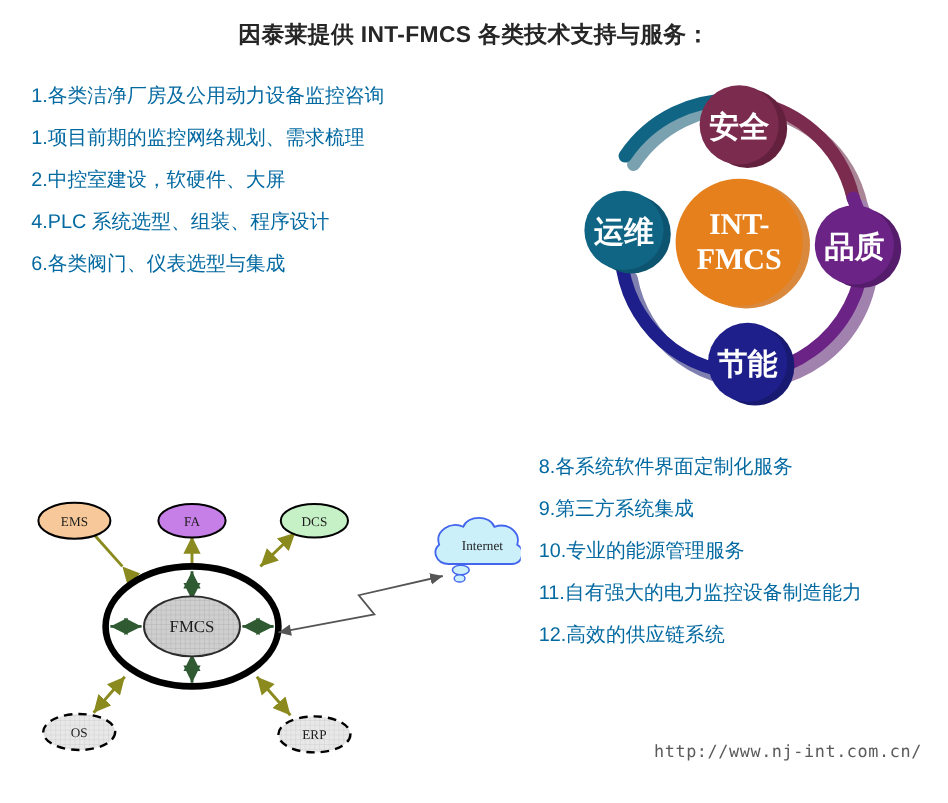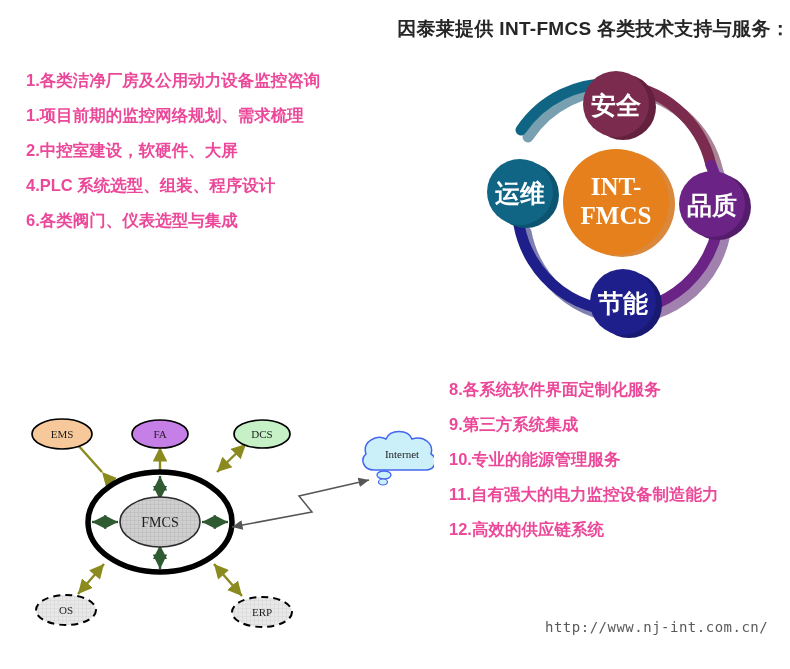--- a/index.html
+++ b/index.html
@@ -13,40 +13,39 @@
     overflow: hidden;
     font-family: "Liberation Sans", "DejaVu Sans", sans-serif;
     color: #3a3a3a;
   }
 
   
   #page-title {
     position: absolute;
     left: 0; top: 16px;
     width: 790px;
-    text-align: right;
+    text-align: center;
     font-size: 19px;
     font-weight: bold;
     color: #262626;
     letter-spacing: 0.3px;
     white-space: nowrap;
   }
 
   
   .svc-list {
     position: absolute;
     list-style: none;
     margin: 0; padding: 0;
   }
   .svc-list li {
     font-size: 16.5px;
-    color: #ec4899;
+    color: #0369a1;
     line-height: 1;
     white-space: nowrap;
-    font-weight: bold;
   }
   #list-left  { left: 26px; top: 72px; }
   #list-left li  { margin-bottom: 18.5px; }
   #list-right { left: 449px; top: 381px; }
   #list-right li { margin-bottom: 18.5px; }
 
   
   #ring-diagram {
     position: absolute;
     left: 468px; top: 62px;

